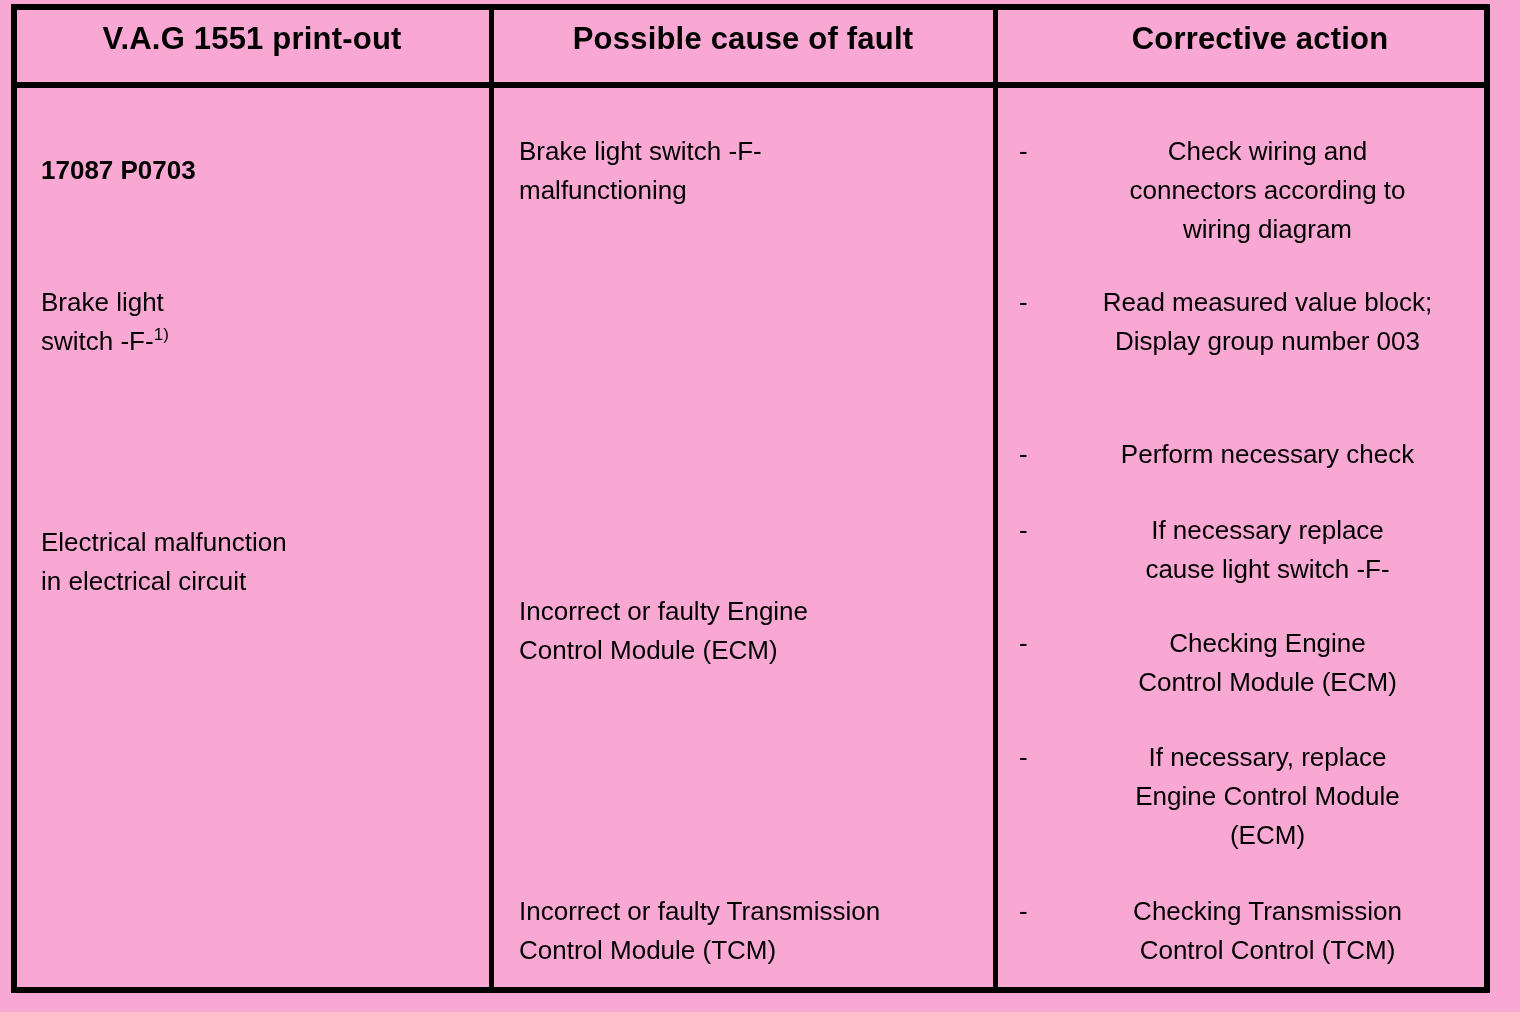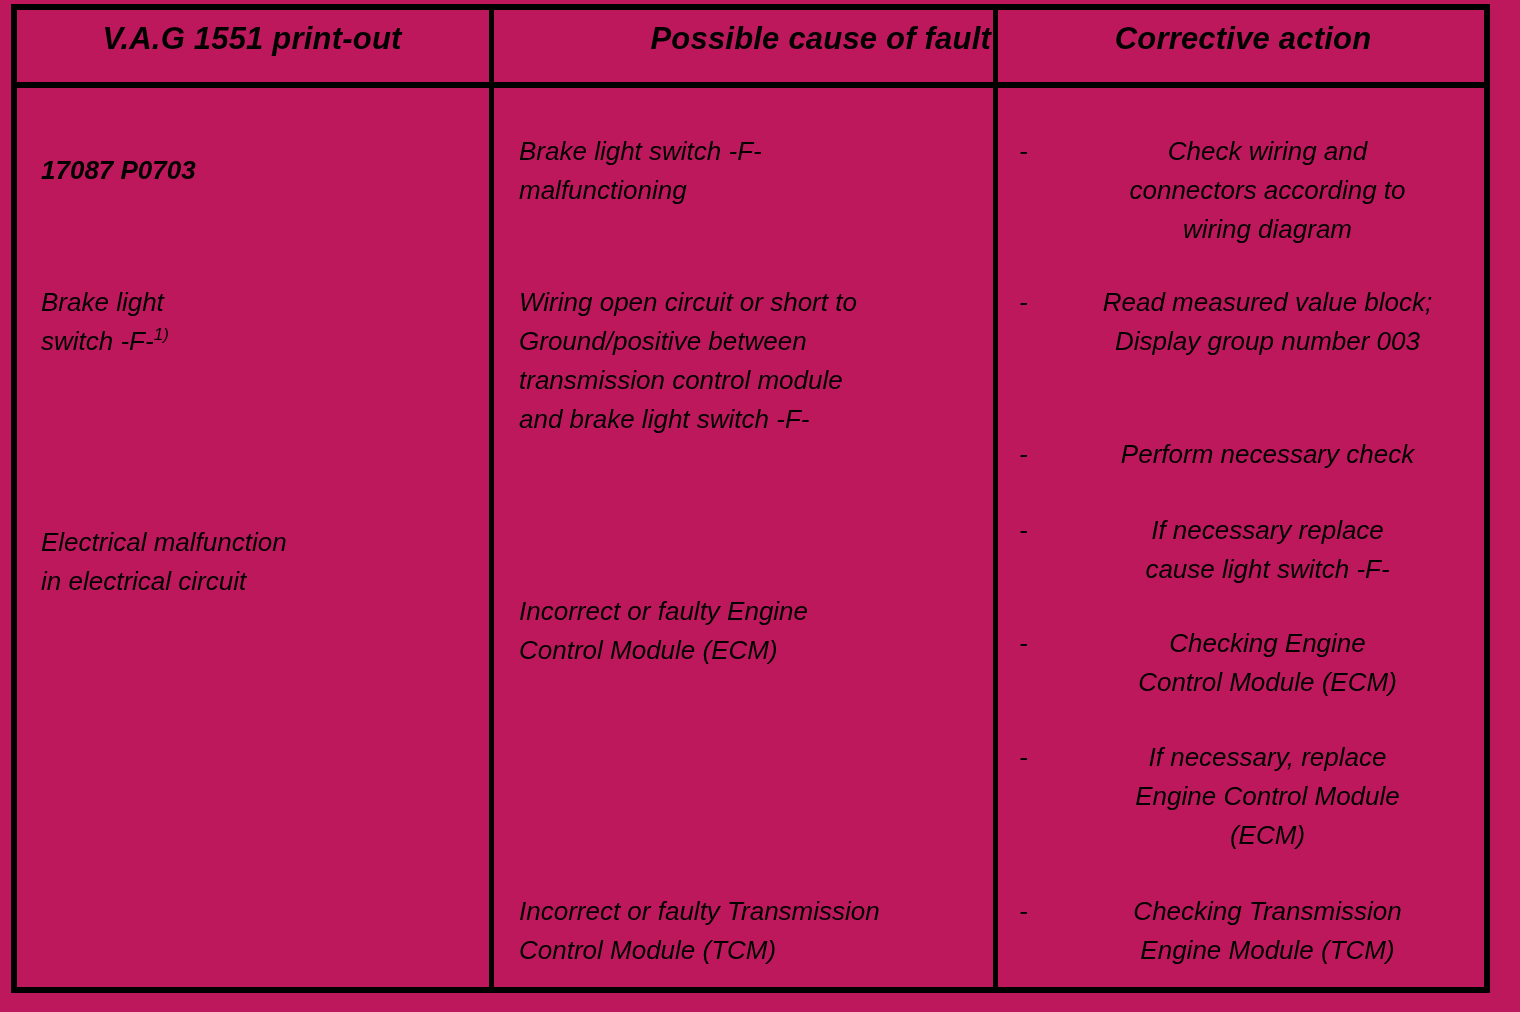--- a/index.html
+++ b/index.html
@@ -12,22 +12,21 @@
     height: 1012px;
     font-family: "Liberation Sans", sans-serif;
     color: #000000;
     overflow: hidden;
   }
 
   #page {
     position: relative;
     width: 1520px;
     height: 1012px;
-    background: #be185d;
-    font-style: italic;
+    background: #f9a8d4;
   }
 
   
   .table-frame {
     position: absolute;
     left: 11px;
     top: 4px;
     width: 1479px;
     height: 989px;
     box-sizing: border-box;
@@ -59,22 +58,22 @@
     top: 16px;
     height: 46px;
     font-size: 31px;
     font-weight: bold;
     letter-spacing: 0.2px;
     text-align: center;
     line-height: 46px;
     white-space: nowrap;
   }
   .hdr-1 { left: 17px;  width: 470px; }
-  .hdr-2 { left: 495px; width: 496px; text-align: right; }
-  .hdr-3 { left: 999px; width: 488px; }
+  .hdr-2 { left: 495px; width: 496px; }
+  .hdr-3 { left: 999px; width: 488px; padding-left: 17px; }
 
   
   .block {
     position: absolute;
     font-size: 26px;
     line-height: 39px;
     white-space: pre-line;
   }
   .block.bold { font-weight: bold; margin-top: 19px; }
 
@@ -126,24 +125,20 @@
 
   <div class="block c1" style="top:283px;"><span>Brake light
 switch -F-</span><sup class="fn">1)</sup></div>
 
   <div class="block c1" style="top:511px;margin-top:12px;">Electrical malfunction
 in electrical circuit</div>
 
   <div class="block c2" style="top:132px;">Brake light switch -F-
 malfunctioning</div>
 
-  <div class="block c2" style="top:283px;">Wiring open circuit or short to
-Ground/positive between
-transmission control module
-and brake light switch -F-</div>
 
   <div class="block c2" style="top:592px;">Incorrect or faulty Engine
 Control Module (ECM)</div>
 
   <div class="block c2" style="top:892px;">Incorrect or faulty Transmission
 Control Module (TCM)</div>
 
   <div class="bullet" style="top:132px;">
     <span class="dash">-</span>
     <span class="btxt">Check wiring and
@@ -177,16 +172,16 @@
   <div class="bullet" style="top:738px;">
     <span class="dash">-</span>
     <span class="btxt">If necessary, replace
 Engine Control Module
 (ECM)</span>
   </div>
 
   <div class="bullet" style="top:892px;">
     <span class="dash">-</span>
     <span class="btxt">Checking Transmission
-Engine Module (TCM)</span>
+Control Control (TCM)</span>
   </div>
 
 </div>
 
 </body></html>

